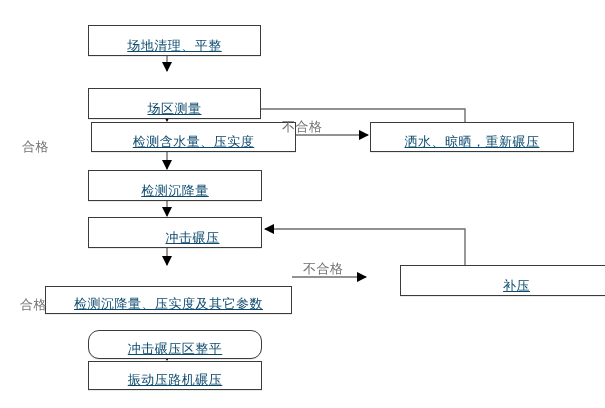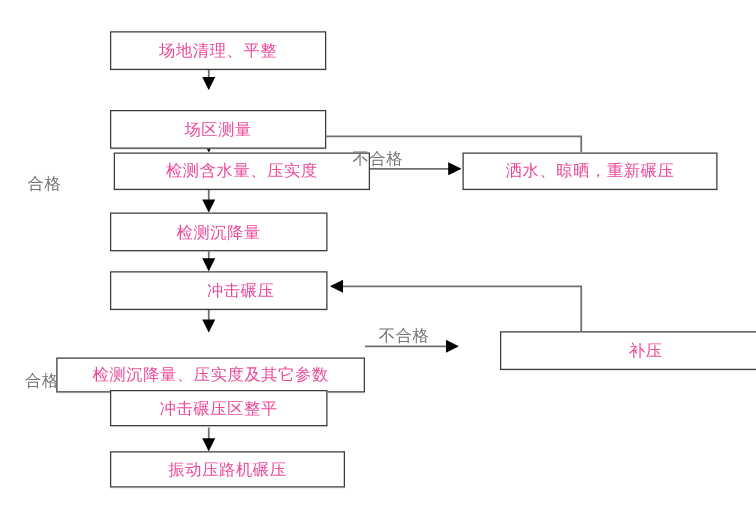--- a/index.html
+++ b/index.html
@@ -20,44 +20,45 @@
     left: 0; top: 0;
     width: 605px; height: 408px;
     pointer-events: none;
   }
   .node {
     position: absolute;
     box-sizing: border-box;
     border: 1.4px solid #3b3b3b;
     background: #ffffff;
     display: flex;
-    align-items: center;
+    align-items: flex-end;
     justify-content: center;
     font-size: 13px;
     letter-spacing: 0.5px;
-    color: #ec4899;
+    color: #0c4a6e;
     white-space: nowrap;
     box-shadow: 0 1px 0 rgba(0,0,0,0.08);
+    text-decoration: underline;
   }
   .edge-label {
     position: absolute;
     font-size: 13px;
     letter-spacing: 0.5px;
     color: #737373;
     white-space: nowrap;
   }
   
   .n-clear      { left: 88px;  top: 25px;  width: 173px; height: 31px; }
   .n-survey     { left: 88px;  top: 72px;  width: 173px; height: 31px; margin-top: 16px; }
   .n-moisture   { left: 91px;  top: 122px; width: 205px; height: 30px; }
   .n-elevation  { left: 88px;  top: 170px; width: 174px; height: 31px; }
   .n-impact     { left: 88px;  top: 217px; width: 174px; height: 31px; padding-left: 35px; }
   .n-settlement { left: 45px;  top: 266px; width: 247px; height: 28px; margin-top: 20px; }
-  .n-leveling   { left: 88px;  top: 312px; width: 174px; height: 29px; }
-  .n-vibratory  { left: 88px;  top: 361px; width: 188px; height: 29px; }
+  .n-leveling   { left: 88px;  top: 330px; width: 174px; height: 29px; border-radius: 11px; }
+  .n-vibratory  { left: 88px;  top: 361px; width: 174px; height: 29px; }
   .n-rewater    { left: 370px; top: 122px; width: 204px; height: 30px; }
   .n-supplement { left: 368px; top: 265px; width: 233px; height: 31px; margin-left: 32px; }
   
   .l-pass1 { left: 22px;  top: 138px; }
   .l-pass2 { left: 20px;  top: 296px; }
   .l-fail1 { left: 282px; top: 118px; }
   .l-fail2 { left: 303px; top: 260px; }
 </style>
 </head>
 <body>

